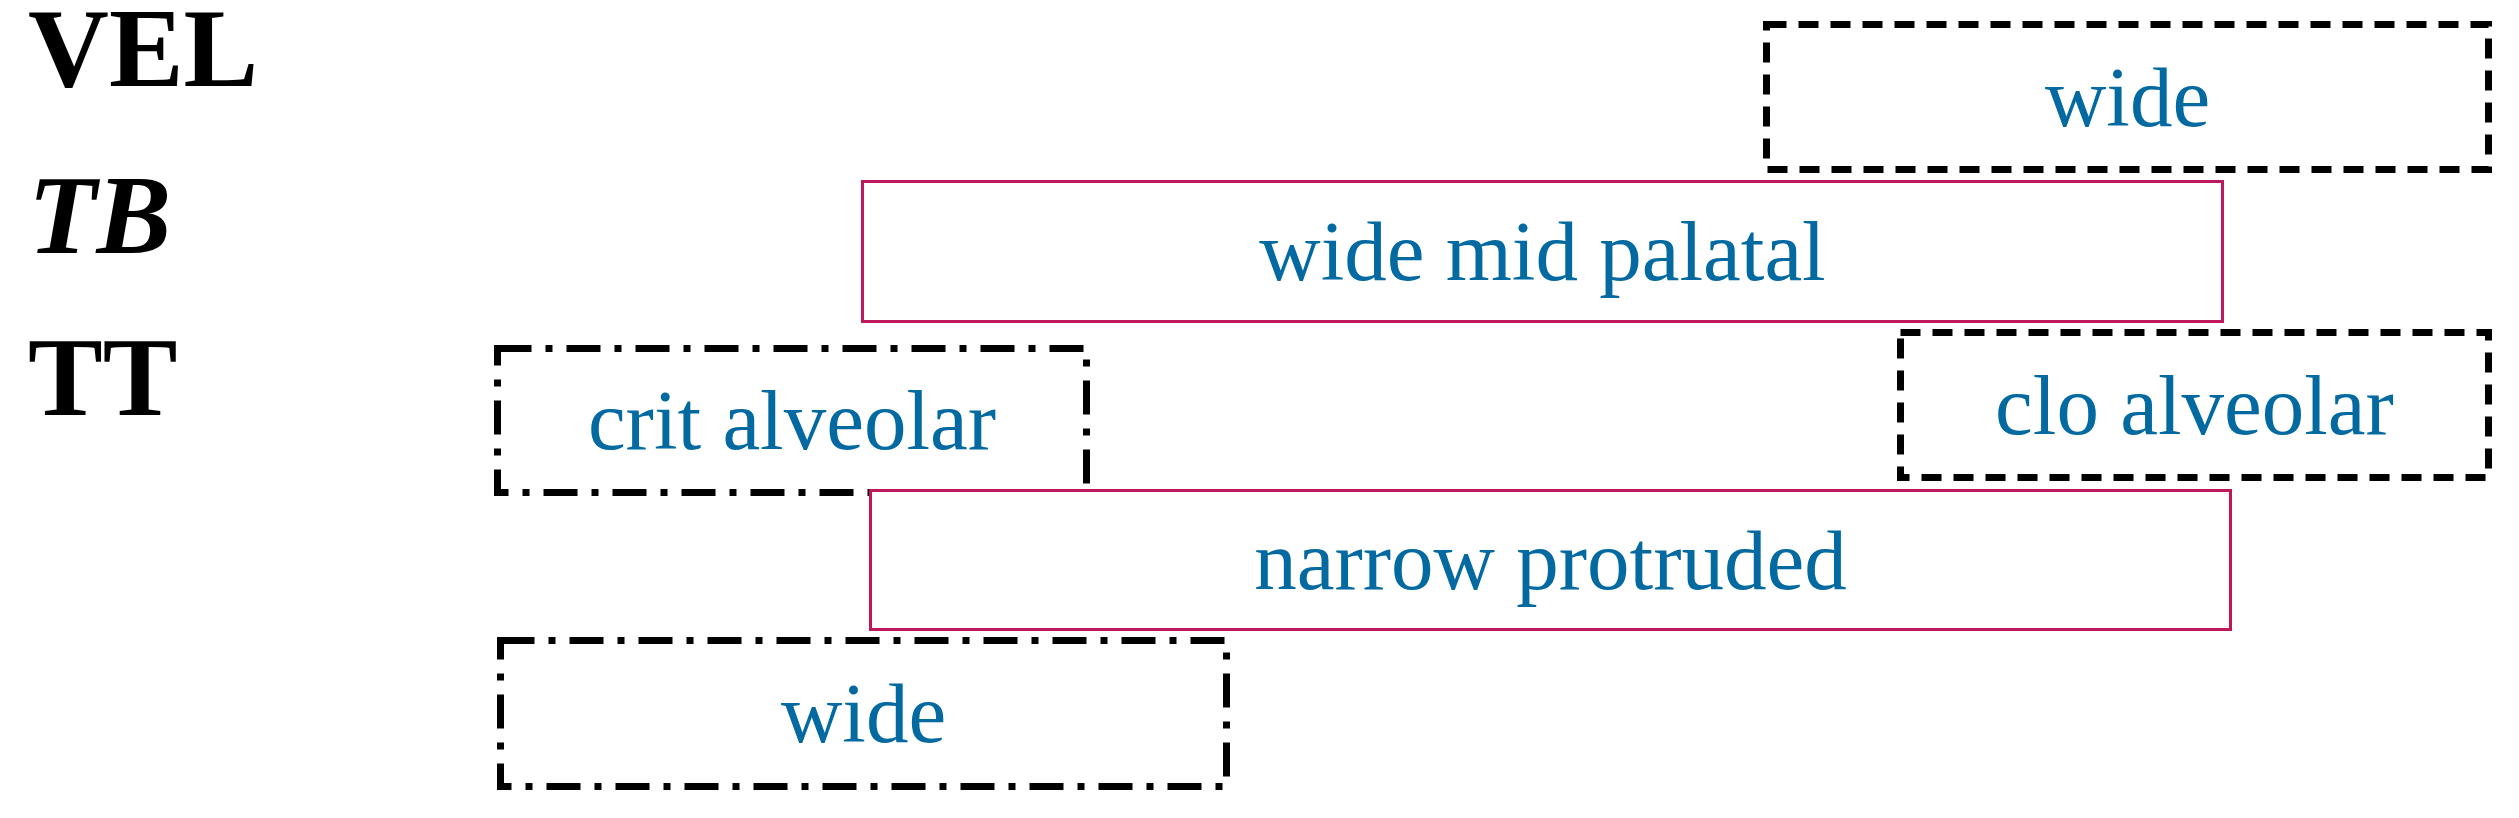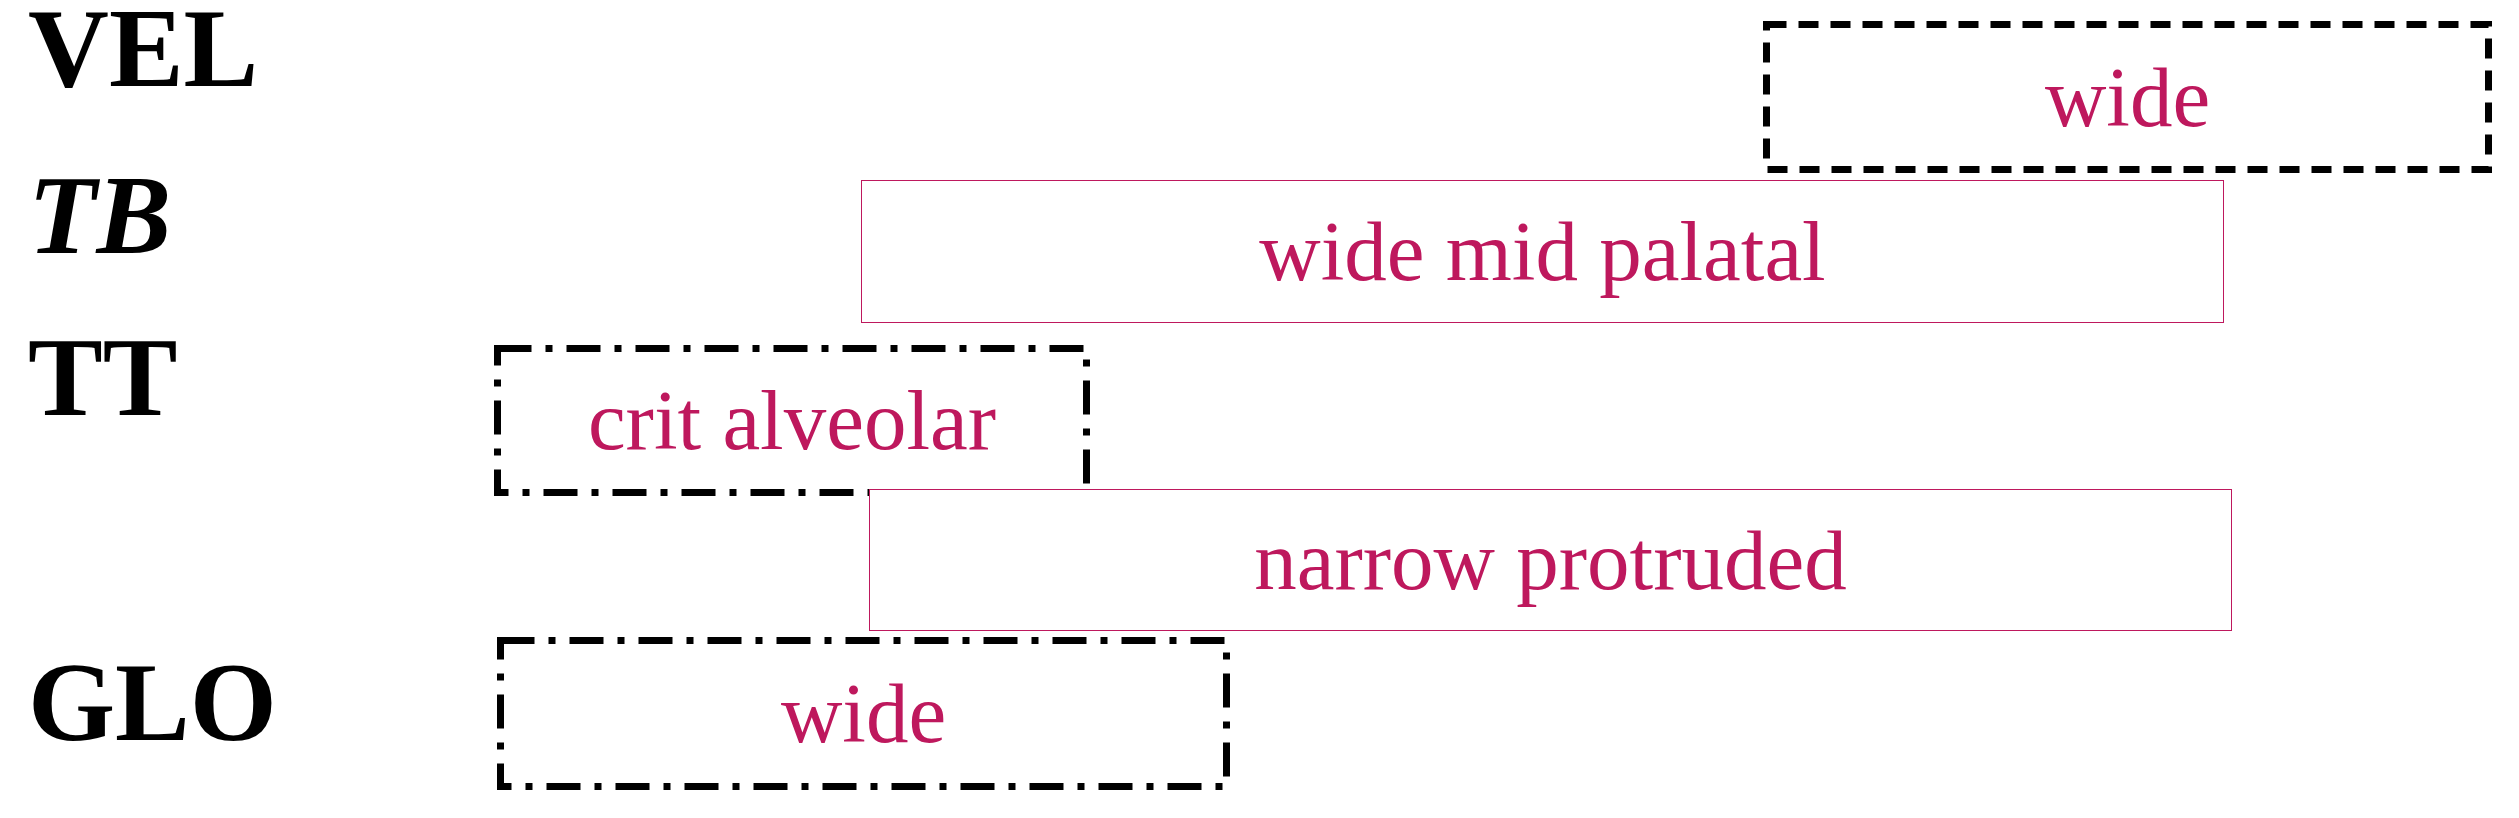--- a/index.html
+++ b/index.html
@@ -34,73 +34,78 @@
 
   .gesture-box {
     position: absolute;
     display: flex;
     align-items: center;
     justify-content: center;
     box-sizing: border-box;
     background: #ffffff;
   }
   .gesture-box.solid {
-    border: 1px solid #be185d;
+    border: 3px solid #be185d;
   }
   .gesture-box svg.border-frame {
     position: absolute;
     left: 0;
     top: 0;
     width: 100%;
     height: 100%;
     pointer-events: none;
   }
   .gesture-label {
     position: relative;
     font-family: "Liberation Serif", "DejaVu Serif", serif;
     font-size: 85px;
     line-height: 1;
-    color: #be185d;
+    color: #0369a1;
     white-space: nowrap;
   }
   .box-vel-wide  { left: 1763px; top: 21px;  width: 729px;  height: 152px; }
   .box-tb-palatal{ left: 861px;  top: 180px; width: 1363px; height: 143px; }
   .box-tt-crit   { left: 494px;  top: 345px; width: 596px;  height: 151px; }
   .box-tt-clo    { left: 1897px; top: 329px; width: 595px;  height: 152px; }
   .box-lips-nar  { left: 861px;  top: 489px; width: 1363px; height: 142px; margin-left: 8px; }
   .box-glo-wide  { left: 497px;  top: 637px; width: 733px;  height: 153px; }
 </style>
 </head>
 <body>
 
 <div class="canvas">
 
   <div class="tier-label tier-vel">VEL</div>
   <div class="tier-label tier-tb">TB</div>
   <div class="tier-label tier-tt">TT</div>
-  <div class="tier-label tier-glo">GLO</div>
 
   <div class="gesture-box box-vel-wide">
     <svg class="border-frame" width="729" height="152" viewBox="0 0 729 152" aria-hidden="true">
       <rect x="3.5" y="3.5" width="722" height="145" fill="none" stroke="#000000" stroke-width="7" stroke-dasharray="20 12"></rect>
     </svg>
     <span class="gesture-label">wide</span>
   </div>
 
   <div class="gesture-box solid box-tb-palatal">
     <span class="gesture-label">wide mid palatal</span>
   </div>
 
   <div class="gesture-box box-tt-crit">
     <svg class="border-frame" width="596" height="151" viewBox="0 0 596 151" aria-hidden="true">
       <rect x="3.5" y="3.5" width="589" height="144" fill="none" stroke="#000000" stroke-width="7" stroke-dasharray="34 14 7 14"></rect>
     </svg>
     <span class="gesture-label">crit alveolar</span>
   </div>
 
+  <div class="gesture-box box-tt-clo">
+    <svg class="border-frame" width="595" height="152" viewBox="0 0 595 152" aria-hidden="true">
+      <rect x="3.5" y="3.5" width="588" height="145" fill="none" stroke="#000000" stroke-width="7" stroke-dasharray="20 12"></rect>
+    </svg>
+    <span class="gesture-label">clo alveolar</span>
+  </div>
 
   <div class="gesture-box solid box-lips-nar">
     <span class="gesture-label">narrow protruded</span>
   </div>
 
   <div class="gesture-box box-glo-wide">
     <svg class="border-frame" width="733" height="153" viewBox="0 0 733 153" aria-hidden="true">
       <rect x="3.5" y="3.5" width="726" height="146" fill="none" stroke="#000000" stroke-width="7" stroke-dasharray="34 14 7 14"></rect>
     </svg>
     <span class="gesture-label">wide</span>

